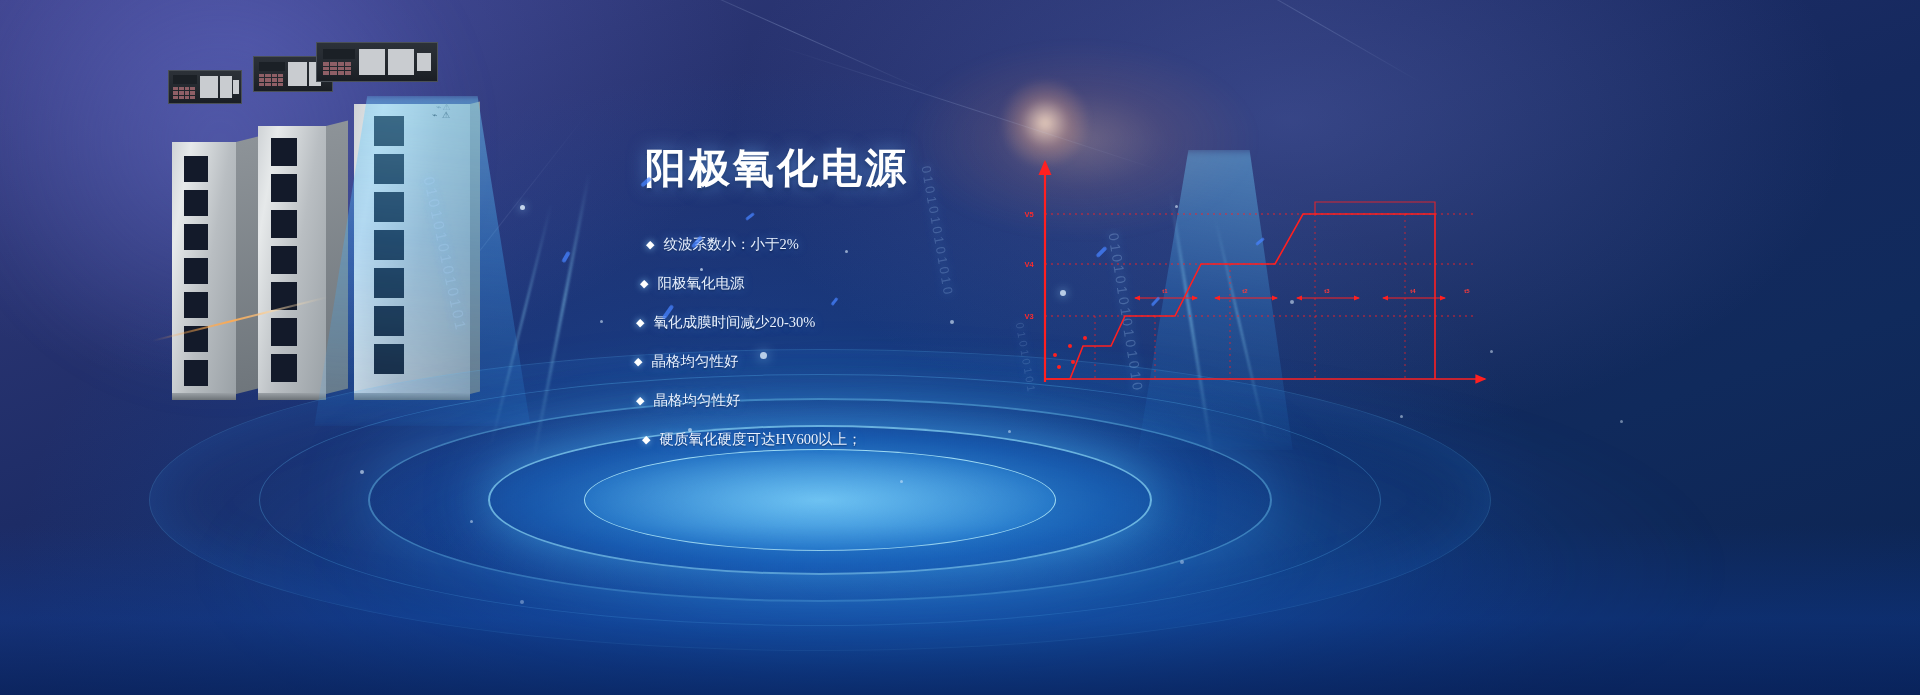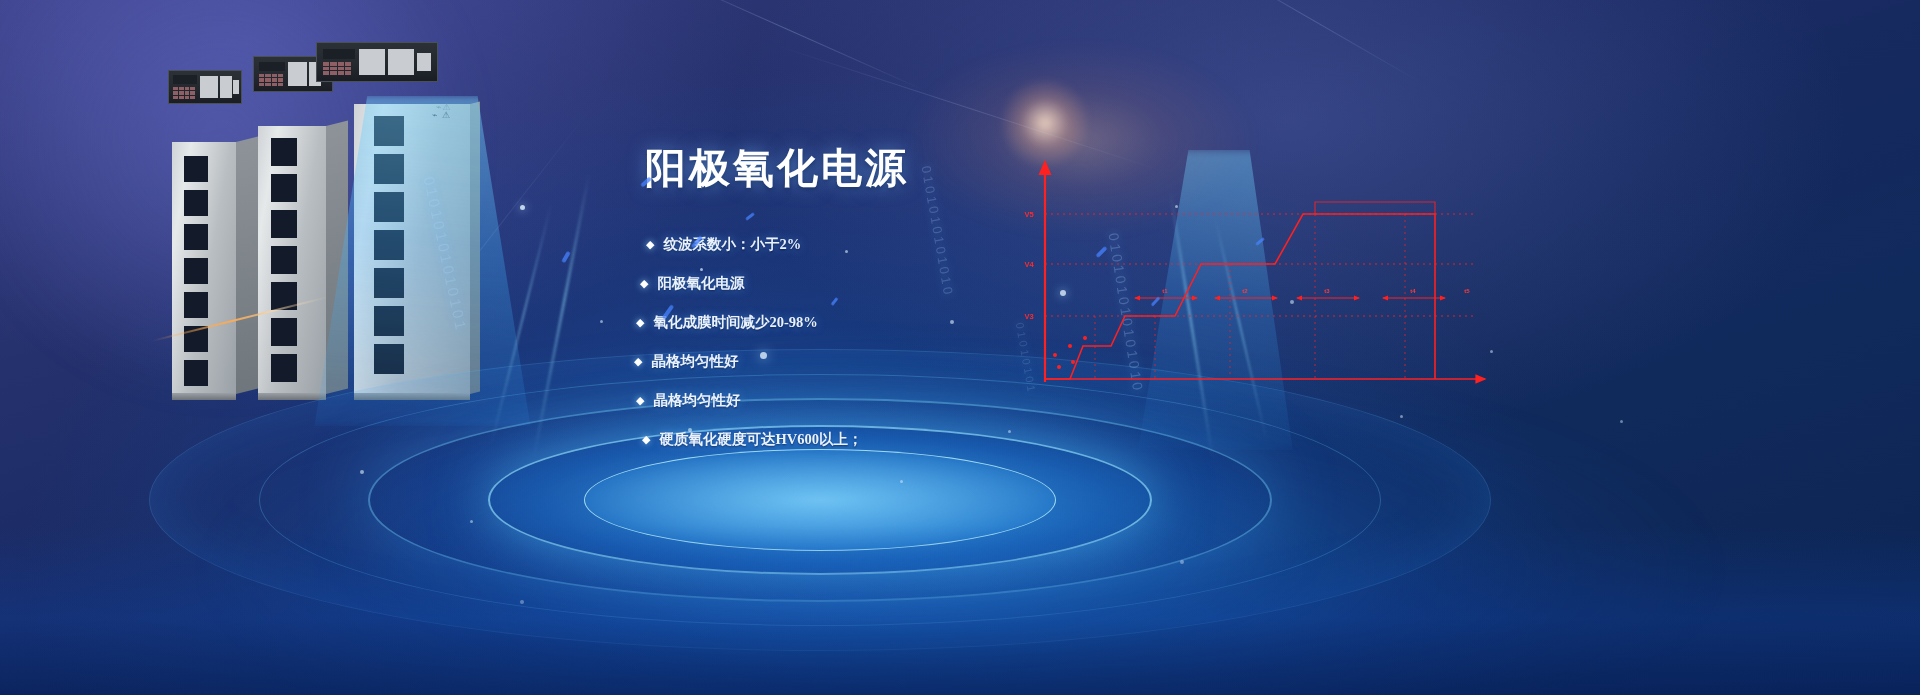--- a/index.html
+++ b/index.html
@@ -70,21 +70,21 @@
   .title{position:absolute;left:645px;top:141px;color:#ffffff;font-size:41px;
     font-family:"Liberation Serif","DejaVu Serif",serif;font-weight:700;letter-spacing:3px;
     text-shadow:0 0 18px rgba(120,190,255,0.55),0 2px 4px rgba(0,20,60,0.6);white-space:nowrap;}
 
   .bullets{position:absolute;left:640px;top:235px;width:470px;}
   .bullet{display:flex;align-items:flex-start;color:#eaf2ff;font-size:14.5px;
     font-family:"Liberation Serif","DejaVu Serif",serif;margin-bottom:20px;
     text-shadow:0 0 8px rgba(90,170,255,0.55),0 1px 2px rgba(0,15,50,0.7);white-space:nowrap;}
   .bullet .mk{color:#ffffff;font-size:11px;margin-right:9px;line-height:19px;
     text-shadow:0 0 7px rgba(140,210,255,0.9);}
-  .bullet .tx{line-height:19px;font-weight:bold;}
+  .bullet .tx{line-height:19px;}
   .b-ind-0{margin-left:6px;} .b-ind-1{margin-left:0px;} .b-ind-2{margin-left:-4px;}
   .b-ind-3{margin-left:-6px;} .b-ind-4{margin-left:-4px;} .b-ind-5{margin-left:2px;}
 
   
   .chart{position:absolute;left:1015px;top:150px;width:490px;height:245px;}
   .chart svg{display:block;}
   .axlabel{fill:#ff2a2a;font-size:7.5px;font-family:"Liberation Sans",sans-serif;font-weight:bold;}
   .xlabel{fill:#ff3b3b;font-size:6px;font-family:"Liberation Sans",sans-serif;font-weight:bold;}
 
   
@@ -249,21 +249,21 @@
     <div class="bullet b-ind-0">
       <span class="mk">◆</span>
       <span class="tx">纹波系数小：小于2%</span>
     </div>
     <div class="bullet b-ind-1">
       <span class="mk">◆</span>
       <span class="tx">阳极氧化电源</span>
     </div>
     <div class="bullet b-ind-2">
       <span class="mk">◆</span>
-      <span class="tx">氧化成膜时间减少20-98%</span>
+      <span class="tx">氧化成膜时间减少20-30%</span>
     </div>
     <div class="bullet b-ind-3">
       <span class="mk">◆</span>
       <span class="tx">晶格均匀性好</span>
     </div>
     <div class="bullet b-ind-4">
       <span class="mk">◆</span>
       <span class="tx">晶格均匀性好</span>
     </div>
     <div class="bullet b-ind-5">

